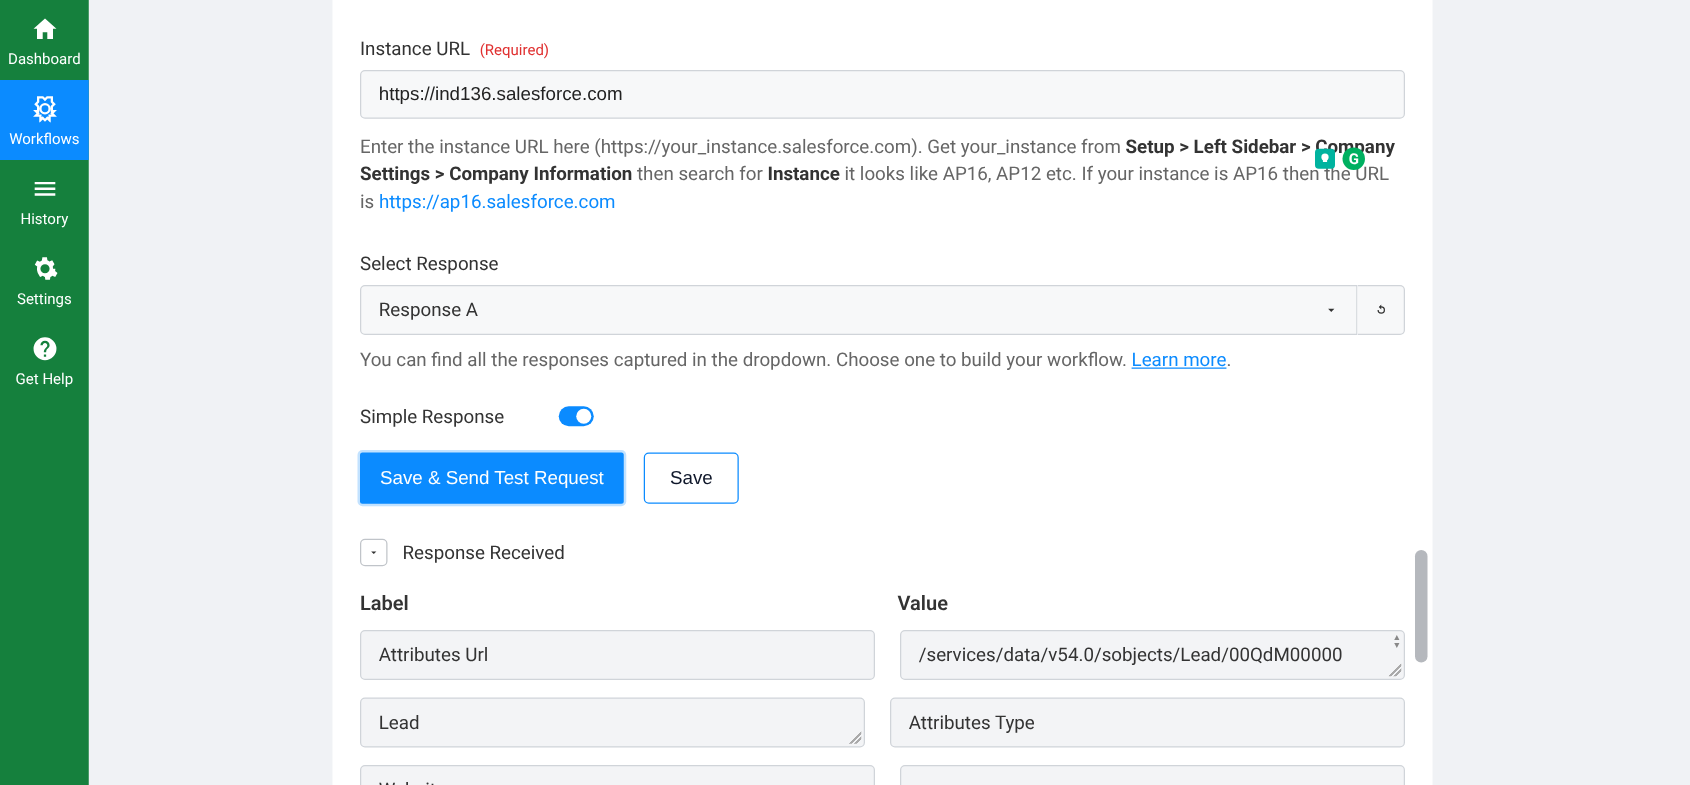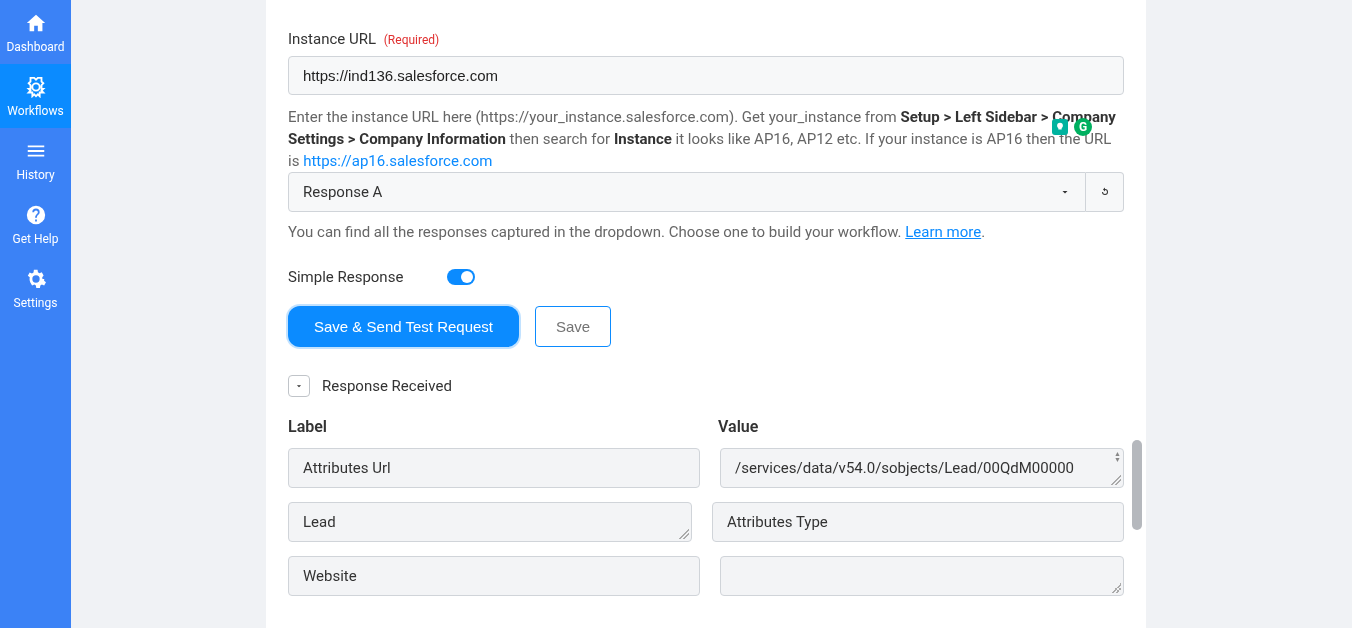--- a/index.html
+++ b/index.html
@@ -5,21 +5,21 @@
   * { box-sizing: border-box; margin: 0; padding: 0; }
   body {
     font-family: -apple-system, BlinkMacSystemFont, "Segoe UI", Roboto, "Helvetica Neue", Arial, sans-serif;
     background: #f0f2f5;
     font-size: 14px;
     color: #333;
   }
   .app { display: flex; width: 1352px; height: 628px; overflow: hidden; }
   .sidebar {
     width: 71px;
-    background: #3b82f6;
+    background: #15803d;
     display: flex;
     flex-direction: column;
     align-items: stretch;
     padding-top: 0;
     flex-shrink: 0;
   }
   .sidebar-item {
     display: flex;
     flex-direction: column;
     align-items: center;
@@ -83,29 +83,29 @@
   .toggle-row { display: flex; align-items: center; margin-top: 24px; gap: 28px; }
   .toggle-label { font-size: 15px; margin-right: 16px; }
   .toggle { width: 28px; height: 16px; background: #0b8bff; border-radius: 10px; position: relative; cursor: pointer; }
   .toggle::after { content:""; position:absolute; right:2px; top:2px; width:12px; height:12px; background:#fff; border-radius:50%; }
 
   .buttons-row { display: flex; gap: 16px; margin-top: 20px; }
   .btn-primary {
     background: #0b8bff;
     color: #fff;
     border: none;
-    padding: 12px 26px;
-    font-size: 15px;
-    border-radius: 12px;
+    padding: 12px 16px;
+    font-size: 15px;
+    border-radius: 2px;
     cursor: pointer;
     box-shadow: 0 0 0 2px rgba(11,139,255,0.25);
   }
   .btn-secondary {
     background: #fff;
-    color: #737373;
+    color: #0f172a;
     border: 1px solid #0b8bff;
     padding: 10px 20px;
     font-size: 15px;
     border-radius: 4px;
     cursor: pointer;
   }
 
   .resp-head { display: flex; align-items: center; margin-top: 28px; gap: 12px; }
   .chev-box {
     width: 22px; height: 22px; border: 1px solid #c0c4c9; border-radius: 4px;
@@ -172,29 +172,29 @@
       <span class="slabel">Workflows</span>
     </div>
     <div class="sidebar-item">
       <svg viewBox="0 0 24 24">
           <path d="M3 6h18v2H3zm0 5h18v2H3zm0 5h18v2H3z"></path>
         </svg>
       <span class="slabel">History</span>
     </div>
     <div class="sidebar-item">
       <svg viewBox="0 0 24 24">
+          <path d="M12 8a4 4 0 100 8 4 4 0 000-8zm9 4c0 .7-.1 1.3-.2 2l2.1 1.6-2 3.5-2.5-1a8 8 0 01-1.7 1l-.4 2.6h-4l-.4-2.6a8 8 0 01-1.7-1l-2.5 1-2-3.5L5.2 14c-.1-.7-.2-1.3-.2-2s.1-1.3.2-2L3.1 8.4l2-3.5 2.5 1a8 8 0 011.7-1L9.7 2h4l.4 2.6a8 8 0 011.7 1l2.5-1 2 3.5L18.8 10c.1.7.2 1.3.2 2z"></path>
+        </svg>
+      <span class="slabel">Settings</span>
+    </div>
+    <div class="sidebar-item">
+      <svg viewBox="0 0 24 24">
           <path d="M12 2a10 10 0 100 20 10 10 0 000-20zm1 17h-2v-2h2v2zm2.1-7.8l-.9.9c-.7.7-1.2 1.3-1.2 2.9h-2v-.5c0-1.1.5-2.1 1.2-2.8l1.2-1.3c.4-.3.6-.8.6-1.4 0-1.1-.9-2-2-2s-2 .9-2 2H8a4 4 0 118 0c0 .9-.4 1.7-.9 2.2z"></path>
         </svg>
       <span class="slabel">Get Help</span>
-    </div>
-    <div class="sidebar-item">
-      <svg viewBox="0 0 24 24">
-          <path d="M12 8a4 4 0 100 8 4 4 0 000-8zm9 4c0 .7-.1 1.3-.2 2l2.1 1.6-2 3.5-2.5-1a8 8 0 01-1.7 1l-.4 2.6h-4l-.4-2.6a8 8 0 01-1.7-1l-2.5 1-2-3.5L5.2 14c-.1-.7-.2-1.3-.2-2s.1-1.3.2-2L3.1 8.4l2-3.5 2.5 1a8 8 0 011.7-1L9.7 2h4l.4 2.6a8 8 0 011.7 1l2.5-1 2 3.5L18.8 10c.1.7.2 1.3.2 2z"></path>
-        </svg>
-      <span class="slabel">Settings</span>
     </div>
   </nav>
 
   <main class="main">
     <div class="content-wrap">
 
       <div class="section-label">
         <span>Instance URL</span>
         <span class="required">(Required)</span>
       </div>
@@ -213,20 +213,21 @@
 
       <p class="help-text">
         <span>Enter the instance URL here (https://your_instance.salesforce.com). Get your_instance from </span>
         <b>Setup &gt; Left Sidebar &gt; Company Settings &gt; Company Information</b>
         <span> then search for </span>
         <b>Instance</b>
         <span> it looks like AP16, AP12 etc. If your instance is AP16 then the URL is </span>
         <span class="help-link">https://ap16.salesforce.com</span>
       </p>
 
+      <div class="section-label" style="margin-top:30px;">Select Response</div>
       <div class="select-row">
         <div class="select-box">
           <span>Response A</span>
           <svg viewBox="0 0 24 24">
               <path d="M7 10l5 5 5-5z"></path>
             </svg>
         </div>
         <div class="refresh-box">
           <svg viewBox="0 0 24 24">
               <path d="M12 6V3L8 7l4 4V8a4 4 0 11-4 4H6a6 6 0 106-6z"></path>

